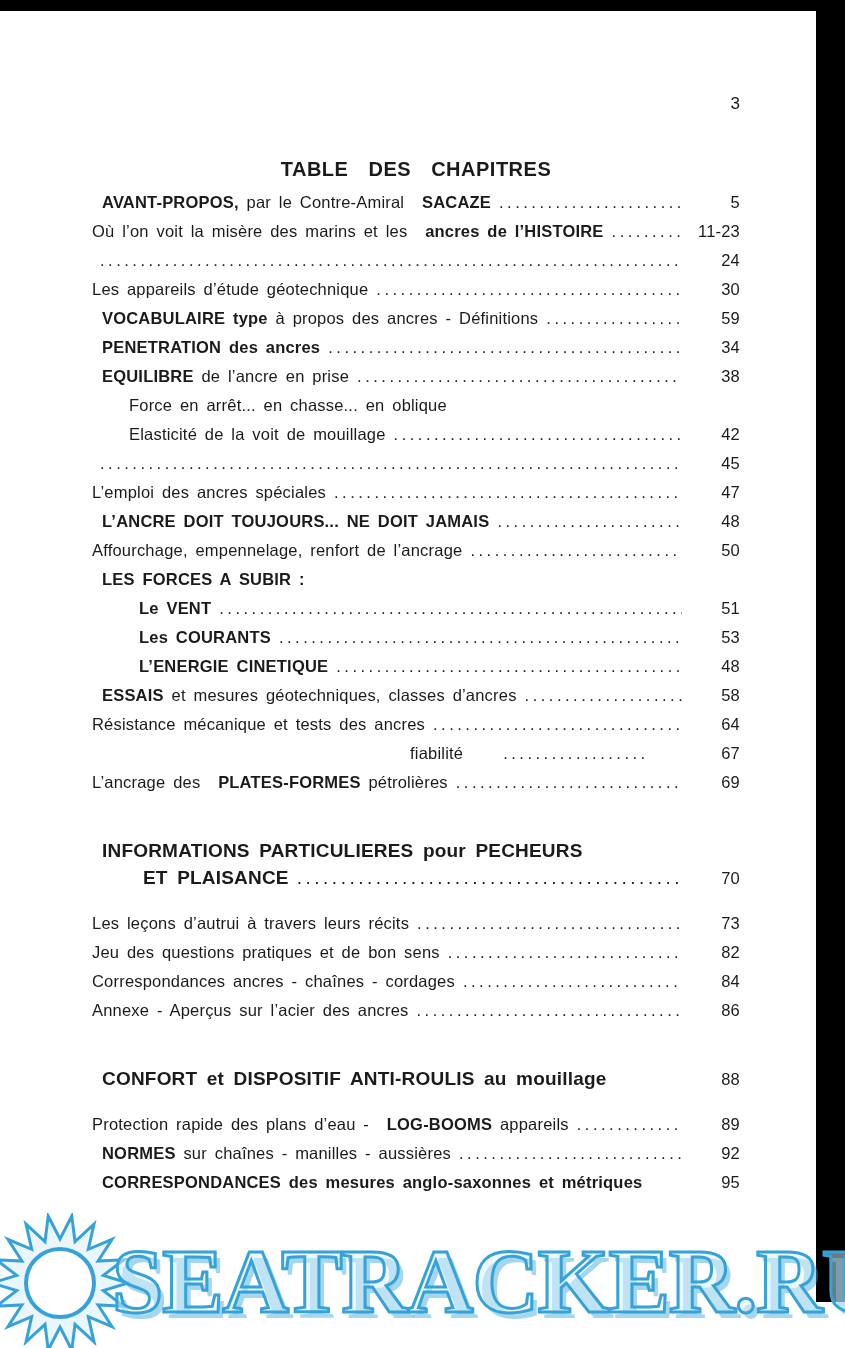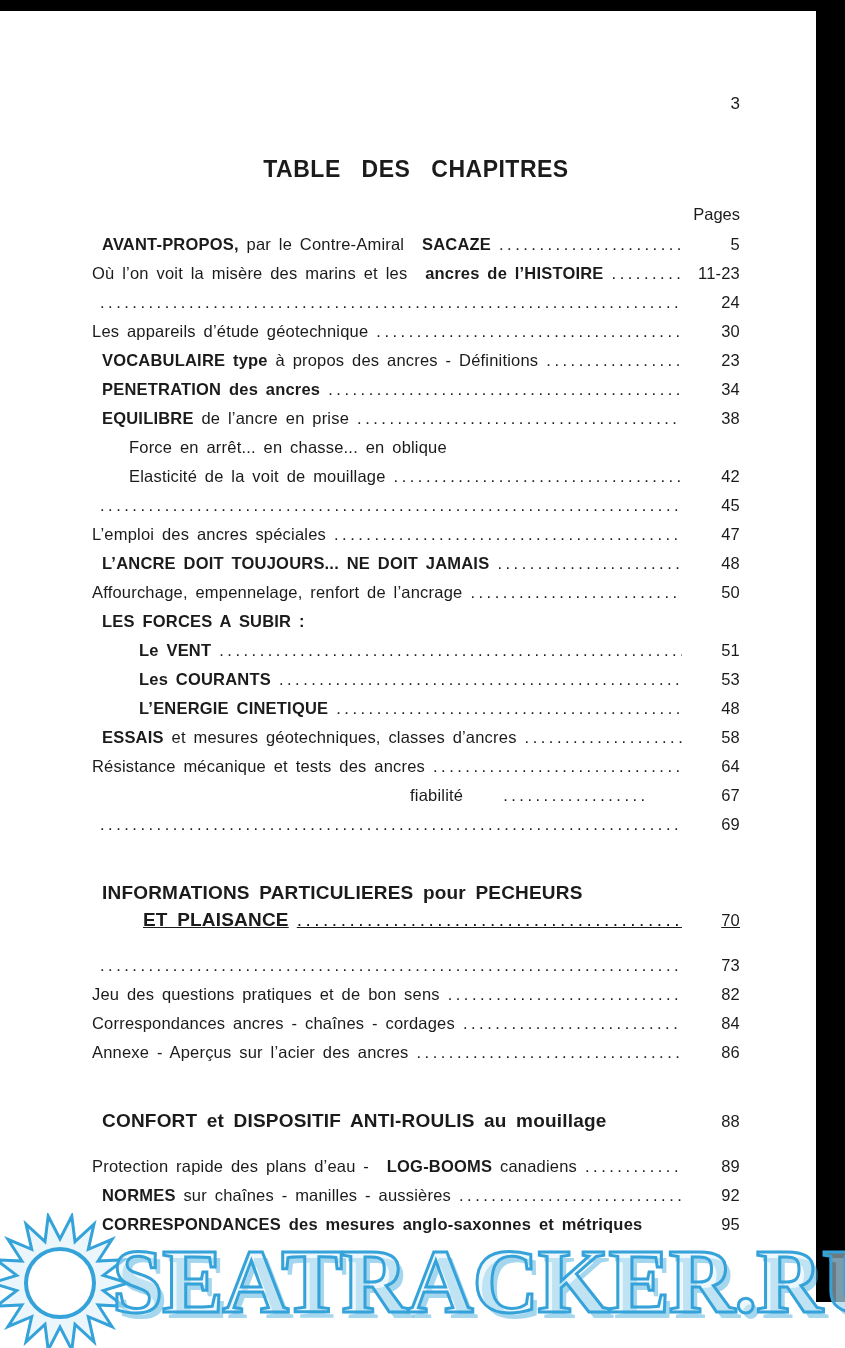--- a/index.html
+++ b/index.html
@@ -27,21 +27,21 @@
   .corner-num {
     margin-top: 94px;
     text-align: right;
     font-size: 17px;
     line-height: 20px;
     font-weight: 400;
   }
   .title {
     margin-top: 42px;
     text-align: center;
-    font-size: 23px;
+    font-size: 20px;
     line-height: 26px;
     font-weight: 700;
     letter-spacing: 0.5px;
     word-spacing: 14px;
   }
   .pages-label {
     margin-top: 22px;
     text-align: right;
     font-size: 16.5px;
     line-height: 20px;
@@ -55,21 +55,21 @@
     word-spacing: 3px;
     letter-spacing: 0.2px;
   }
   .entry .b { font-weight: 700; margin-left: 10px; }
   .entry.heading {
     font-size: 19px;
     line-height: 27px;
     word-spacing: 4px;
   }
   .indent1 { padding-left: 37px; }
-  .indent2 { padding-left: 41px; text-decoration: underline; }
+  .indent2 { padding-left: 41px; }
   .indent3 { padding-left: 318px; gap: 32px; }
   .txt { flex: 0 0 auto; white-space: nowrap; }
   .leader {
     flex: 1 1 auto;
     min-width: 0;
     overflow: hidden;
     white-space: nowrap;
     letter-spacing: 3.5px;
     padding-left: 8px;
     padding-right: 4px;
@@ -112,21 +112,20 @@
 </style>
 </head>
 <body>
 
 <div class="scan-bar-top"></div>
 <div class="scan-bar-right"></div>
 
 <div class="content">
   <div class="corner-num">3</div>
   <div class="title">TABLE DES CHAPITRES</div>
-  <div class="pages-label">Pages</div>
   <div class="toc">
       <div class="entry">
         <span class="txt"><span class="b">AVANT-PROPOS,</span><span> par le Contre-Amiral </span><span class="b">SACAZE</span></span>
         <span class="leader">................................................................................................................................................................</span>
         <span class="pg">5</span>
       </div>
       <div class="entry">
         <span class="txt"><span>Où l’on voit la misère des marins et les </span><span class="b">ancres de l’HISTOIRE</span></span>
         <span class="leader">................................................................................................................................................................</span>
         <span class="pg">11-23</span>
@@ -136,21 +135,21 @@
         <span class="pg">24</span>
       </div>
       <div class="entry">
         <span class="txt"><span>Les appareils d’étude géotechnique</span></span>
         <span class="leader">................................................................................................................................................................</span>
         <span class="pg">30</span>
       </div>
       <div class="entry">
         <span class="txt"><span class="b">VOCABULAIRE type</span><span> à propos des ancres - Définitions</span></span>
         <span class="leader">................................................................................................................................................................</span>
-        <span class="pg">23</span>
+        <span class="pg">59</span>
       </div>
       <div class="entry">
         <span class="txt"><span class="b">PENETRATION des ancres</span></span>
         <span class="leader">................................................................................................................................................................</span>
         <span class="pg">34</span>
       </div>
       <div class="entry">
         <span class="txt"><span class="b">EQUILIBRE</span><span> de l’ancre en prise</span></span>
         <span class="leader">................................................................................................................................................................</span>
         <span class="pg">38</span>
@@ -211,35 +210,37 @@
         <span class="txt"><span>Résistance mécanique et tests des ancres</span></span>
         <span class="leader">................................................................................................................................................................</span>
         <span class="pg">64</span>
       </div>
       <div class="entry indent3">
         <span class="txt"><span>fiabilité</span></span>
         <span class="leader">................................................................................................................................................................</span>
         <span class="pg">67</span>
       </div>
       <div class="entry">
+        <span class="txt"><span>L’ancrage des </span><span class="b">PLATES-FORMES</span><span> pétrolières</span></span>
         <span class="leader">................................................................................................................................................................</span>
         <span class="pg">69</span>
       </div>
       <div class="spacer-lg"></div>
       <div class="entry heading">
         <span class="txt"><span class="b">INFORMATIONS PARTICULIERES pour PECHEURS</span></span>
         <span class="fill"></span>
       </div>
       <div class="entry heading indent2">
         <span class="txt"><span class="b">ET PLAISANCE</span></span>
         <span class="leader">................................................................................................................................................................</span>
         <span class="pg">70</span>
       </div>
       <div class="spacer-sm"></div>
       <div class="entry">
+        <span class="txt"><span>Les leçons d’autrui à travers leurs récits</span></span>
         <span class="leader">................................................................................................................................................................</span>
         <span class="pg">73</span>
       </div>
       <div class="entry">
         <span class="txt"><span>Jeu des questions pratiques et de bon sens</span></span>
         <span class="leader">................................................................................................................................................................</span>
         <span class="pg">82</span>
       </div>
       <div class="entry">
         <span class="txt"><span>Correspondances ancres - chaînes - cordages</span></span>
@@ -252,21 +253,21 @@
         <span class="pg">86</span>
       </div>
       <div class="spacer-lg"></div>
       <div class="entry heading">
         <span class="txt"><span class="b">CONFORT et DISPOSITIF ANTI-ROULIS au mouillage</span></span>
         <span class="fill"></span>
         <span class="pg">88</span>
       </div>
       <div class="spacer-sm"></div>
       <div class="entry">
-        <span class="txt"><span>Protection rapide des plans d’eau - </span><span class="b">LOG-BOOMS</span><span> canadiens</span></span>
+        <span class="txt"><span>Protection rapide des plans d’eau - </span><span class="b">LOG-BOOMS</span><span> appareils</span></span>
         <span class="leader">................................................................................................................................................................</span>
         <span class="pg">89</span>
       </div>
       <div class="entry">
         <span class="txt"><span class="b">NORMES</span><span> sur chaînes - manilles - aussières</span></span>
         <span class="leader">................................................................................................................................................................</span>
         <span class="pg">92</span>
       </div>
       <div class="entry">
         <span class="txt"><span class="b">CORRESPONDANCES des mesures anglo-saxonnes et métriques</span></span>

